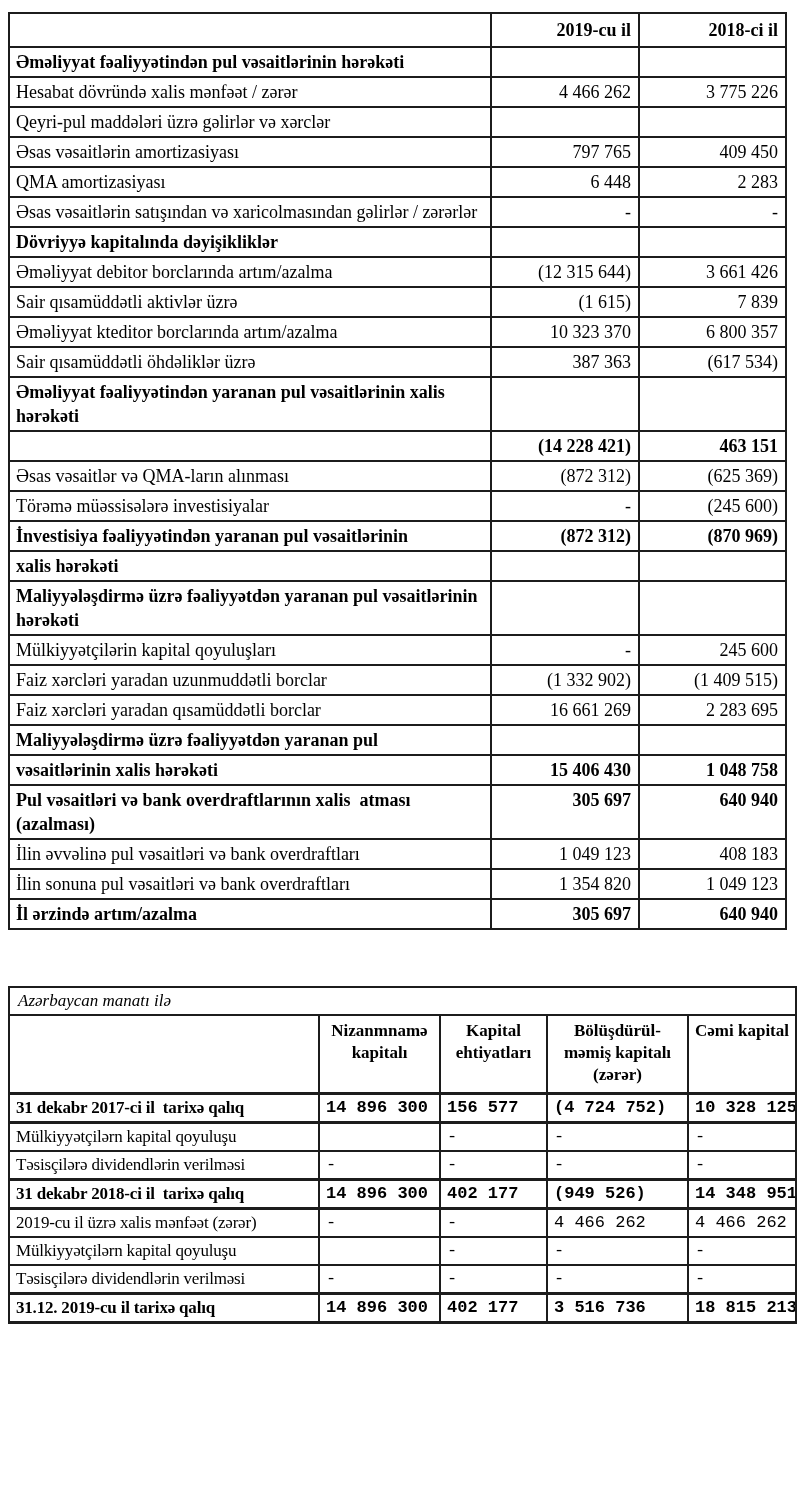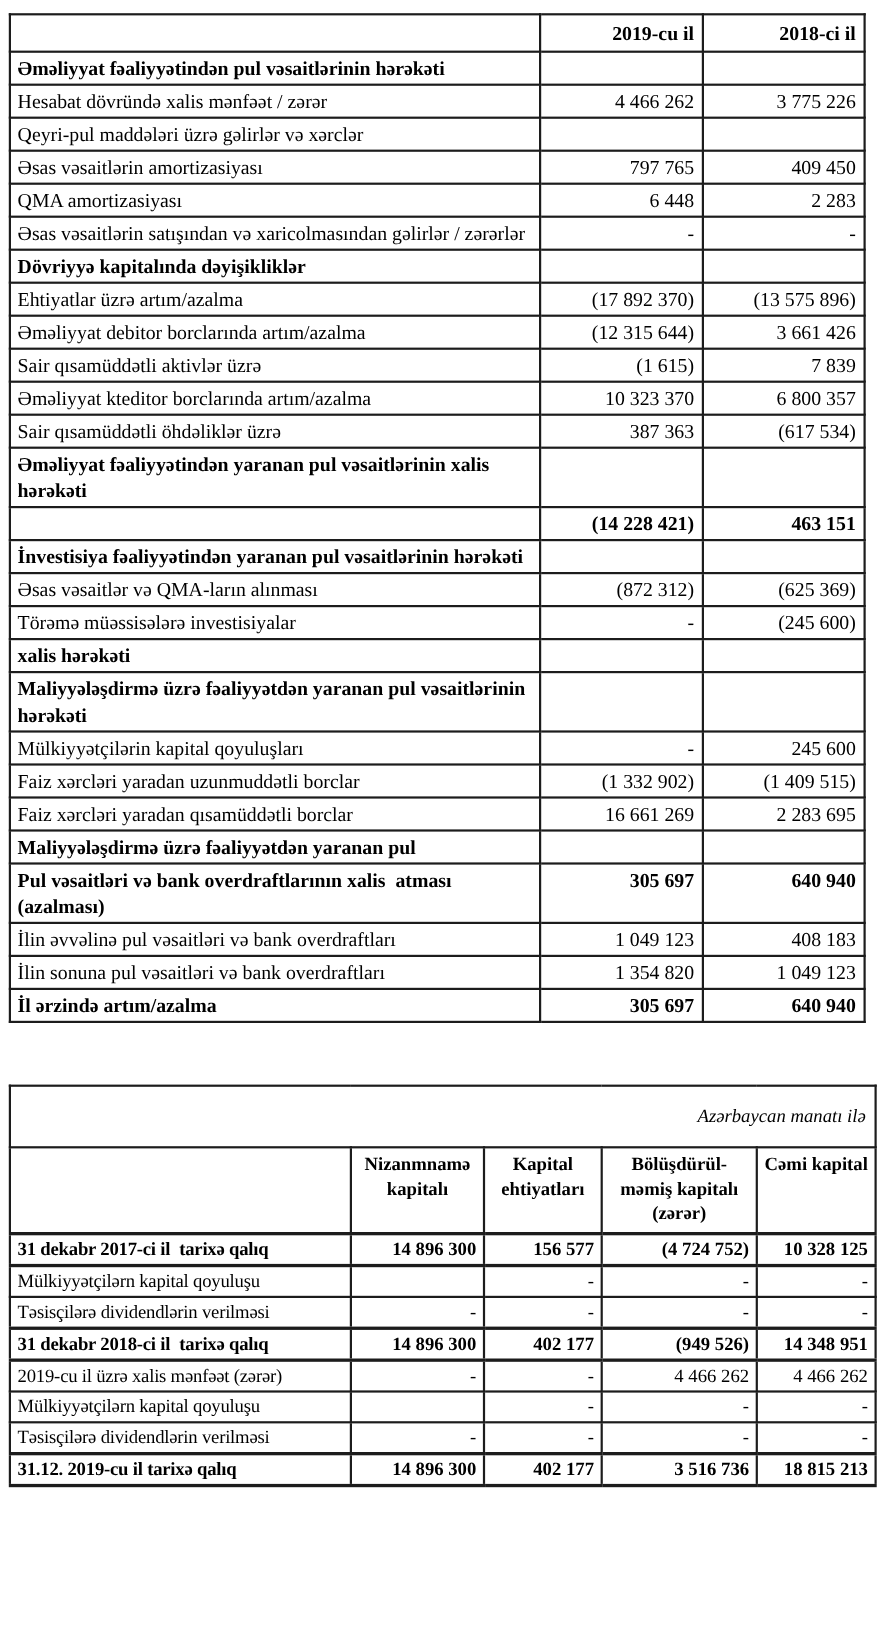--- a/index.html
+++ b/index.html
@@ -45,38 +45,39 @@
   .t2 th, .t2 td {
     border: 2px solid #1c1c1c;
     vertical-align: top;
     font-size: 17px;
     line-height: 22px;
     padding: 2px 6px;
     overflow: hidden;
   }
   .t2 td.note {
     font-style: italic;
-    text-align: right;
+    text-align: left;
     font-size: 17px;
-    padding: 16px 8px;
+    padding: 2px 8px;
   }
   .t2 thead th {
     font-weight: bold;
     text-align: center;
     padding: 4px 3px 6px 3px;
     margin-top: 32px;
   }
   .t2 td.lbl {
     white-space: pre;
     letter-spacing: -0.2px;
     margin-left: 32px;
   }
   .t2 td.num {
-    text-align: right;
+    text-align: left;
     white-space: nowrap;
+    font-family: Liberation Mono, monospace;
   }
   .t2 tr.b td { border-top-width: 3px; border-bottom-width: 3px; }
 </style>
 </head>
 <body>
 
 <div class="page">
 
   <table class="t1">
     <colgroup>
@@ -121,25 +122,20 @@
           <td class="lbl">Əsas vəsaitlərin satışından və xaricolmasından gəlirlər / zərərlər</td>
           <td class="num">-</td>
           <td class="num">-</td>
         </tr>
         <tr class="b">
           <td class="lbl">Dövriyyə kapitalında dəyişikliklər</td>
           <td class="num"></td>
           <td class="num"></td>
         </tr>
         <tr>
-          <td class="lbl">Ehtiyatlar üzrə artım/azalma</td>
-          <td class="num">(17 892 370)</td>
-          <td class="num">(13 575 896)</td>
-        </tr>
-        <tr>
           <td class="lbl">Əməliyyat debitor borclarında artım/azalma</td>
           <td class="num">(12 315 644)</td>
           <td class="num">3 661 426</td>
         </tr>
         <tr>
           <td class="lbl">Sair qısamüddətli aktivlər üzrə</td>
           <td class="num">(1 615)</td>
           <td class="num">7 839</td>
         </tr>
         <tr>
@@ -155,36 +151,36 @@
         <tr class="b">
           <td class="lbl">Əməliyyat fəaliyyətindən yaranan pul vəsaitlərinin xalis hərəkəti</td>
           <td class="num"></td>
           <td class="num"></td>
         </tr>
         <tr class="b">
           <td class="lbl"></td>
           <td class="num">(14 228 421)</td>
           <td class="num">463 151</td>
         </tr>
-        <tr class="b">
-          <td class="lbl">İnvestisiya fəaliyyətindən yaranan pul vəsaitlərinin hərəkəti</td>
-          <td class="num"></td>
-          <td class="num"></td>
-        </tr>
         <tr>
           <td class="lbl">Əsas vəsaitlər və QMA-ların alınması</td>
           <td class="num">(872 312)</td>
           <td class="num">(625 369)</td>
         </tr>
         <tr>
           <td class="lbl">Törəmə müəssisələrə investisiyalar</td>
           <td class="num">-</td>
           <td class="num">(245 600)</td>
         </tr>
         <tr class="b">
+          <td class="lbl">İnvestisiya fəaliyyətindən yaranan pul vəsaitlərinin</td>
+          <td class="num">(872 312)</td>
+          <td class="num">(870 969)</td>
+        </tr>
+        <tr class="b">
           <td class="lbl">xalis hərəkəti</td>
           <td class="num"></td>
           <td class="num"></td>
         </tr>
         <tr class="b">
           <td class="lbl">Maliyyələşdirmə üzrə fəaliyyətdən yaranan pul vəsaitlərinin hərəkəti</td>
           <td class="num"></td>
           <td class="num"></td>
         </tr>
         <tr>
@@ -199,20 +195,25 @@
         </tr>
         <tr>
           <td class="lbl">Faiz xərcləri yaradan qısamüddətli borclar</td>
           <td class="num">16 661 269</td>
           <td class="num">2 283 695</td>
         </tr>
         <tr class="b">
           <td class="lbl">Maliyyələşdirmə üzrə fəaliyyətdən yaranan pul</td>
           <td class="num"></td>
           <td class="num"></td>
+        </tr>
+        <tr class="b">
+          <td class="lbl">vəsaitlərinin xalis hərəkəti</td>
+          <td class="num">15 406 430</td>
+          <td class="num">1 048 758</td>
         </tr>
         <tr class="b">
           <td class="lbl">Pul vəsaitləri və bank overdraftlarının xalis  atması (azalması)</td>
           <td class="num">305 697</td>
           <td class="num">640 940</td>
         </tr>
         <tr>
           <td class="lbl">İlin əvvəlinə pul vəsaitləri və bank overdraftları</td>
           <td class="num">1 049 123</td>
           <td class="num">408 183</td>

